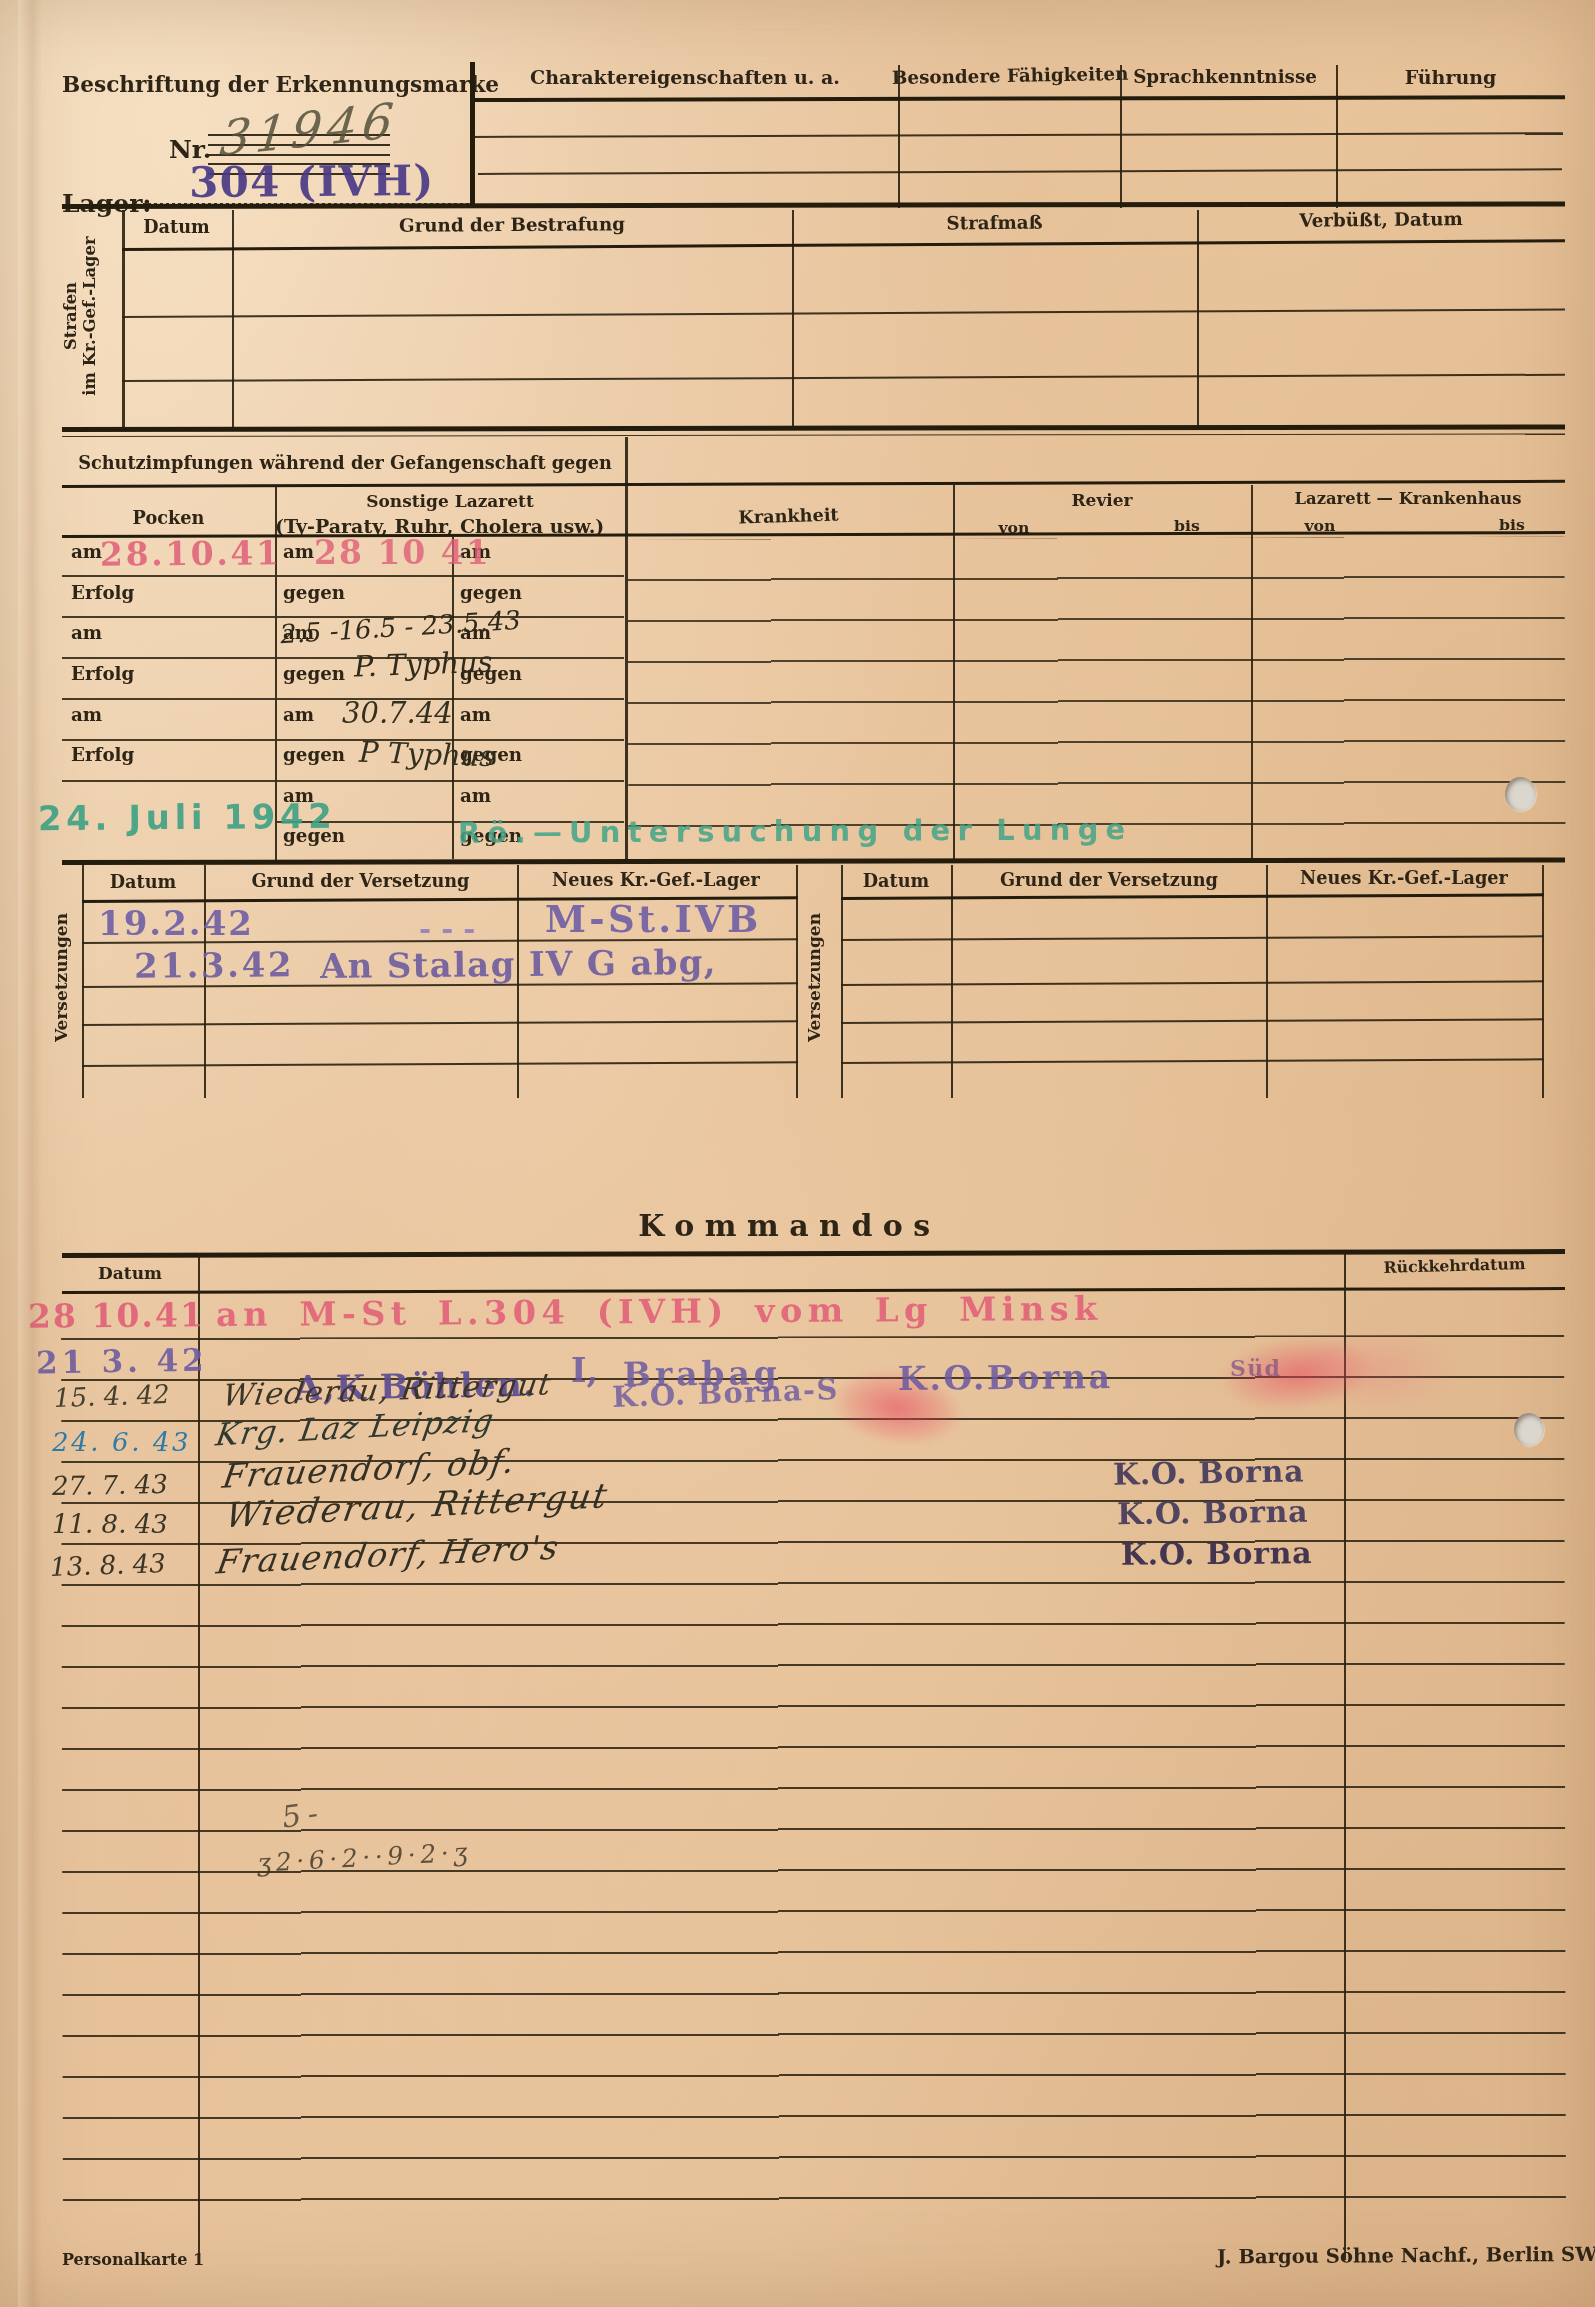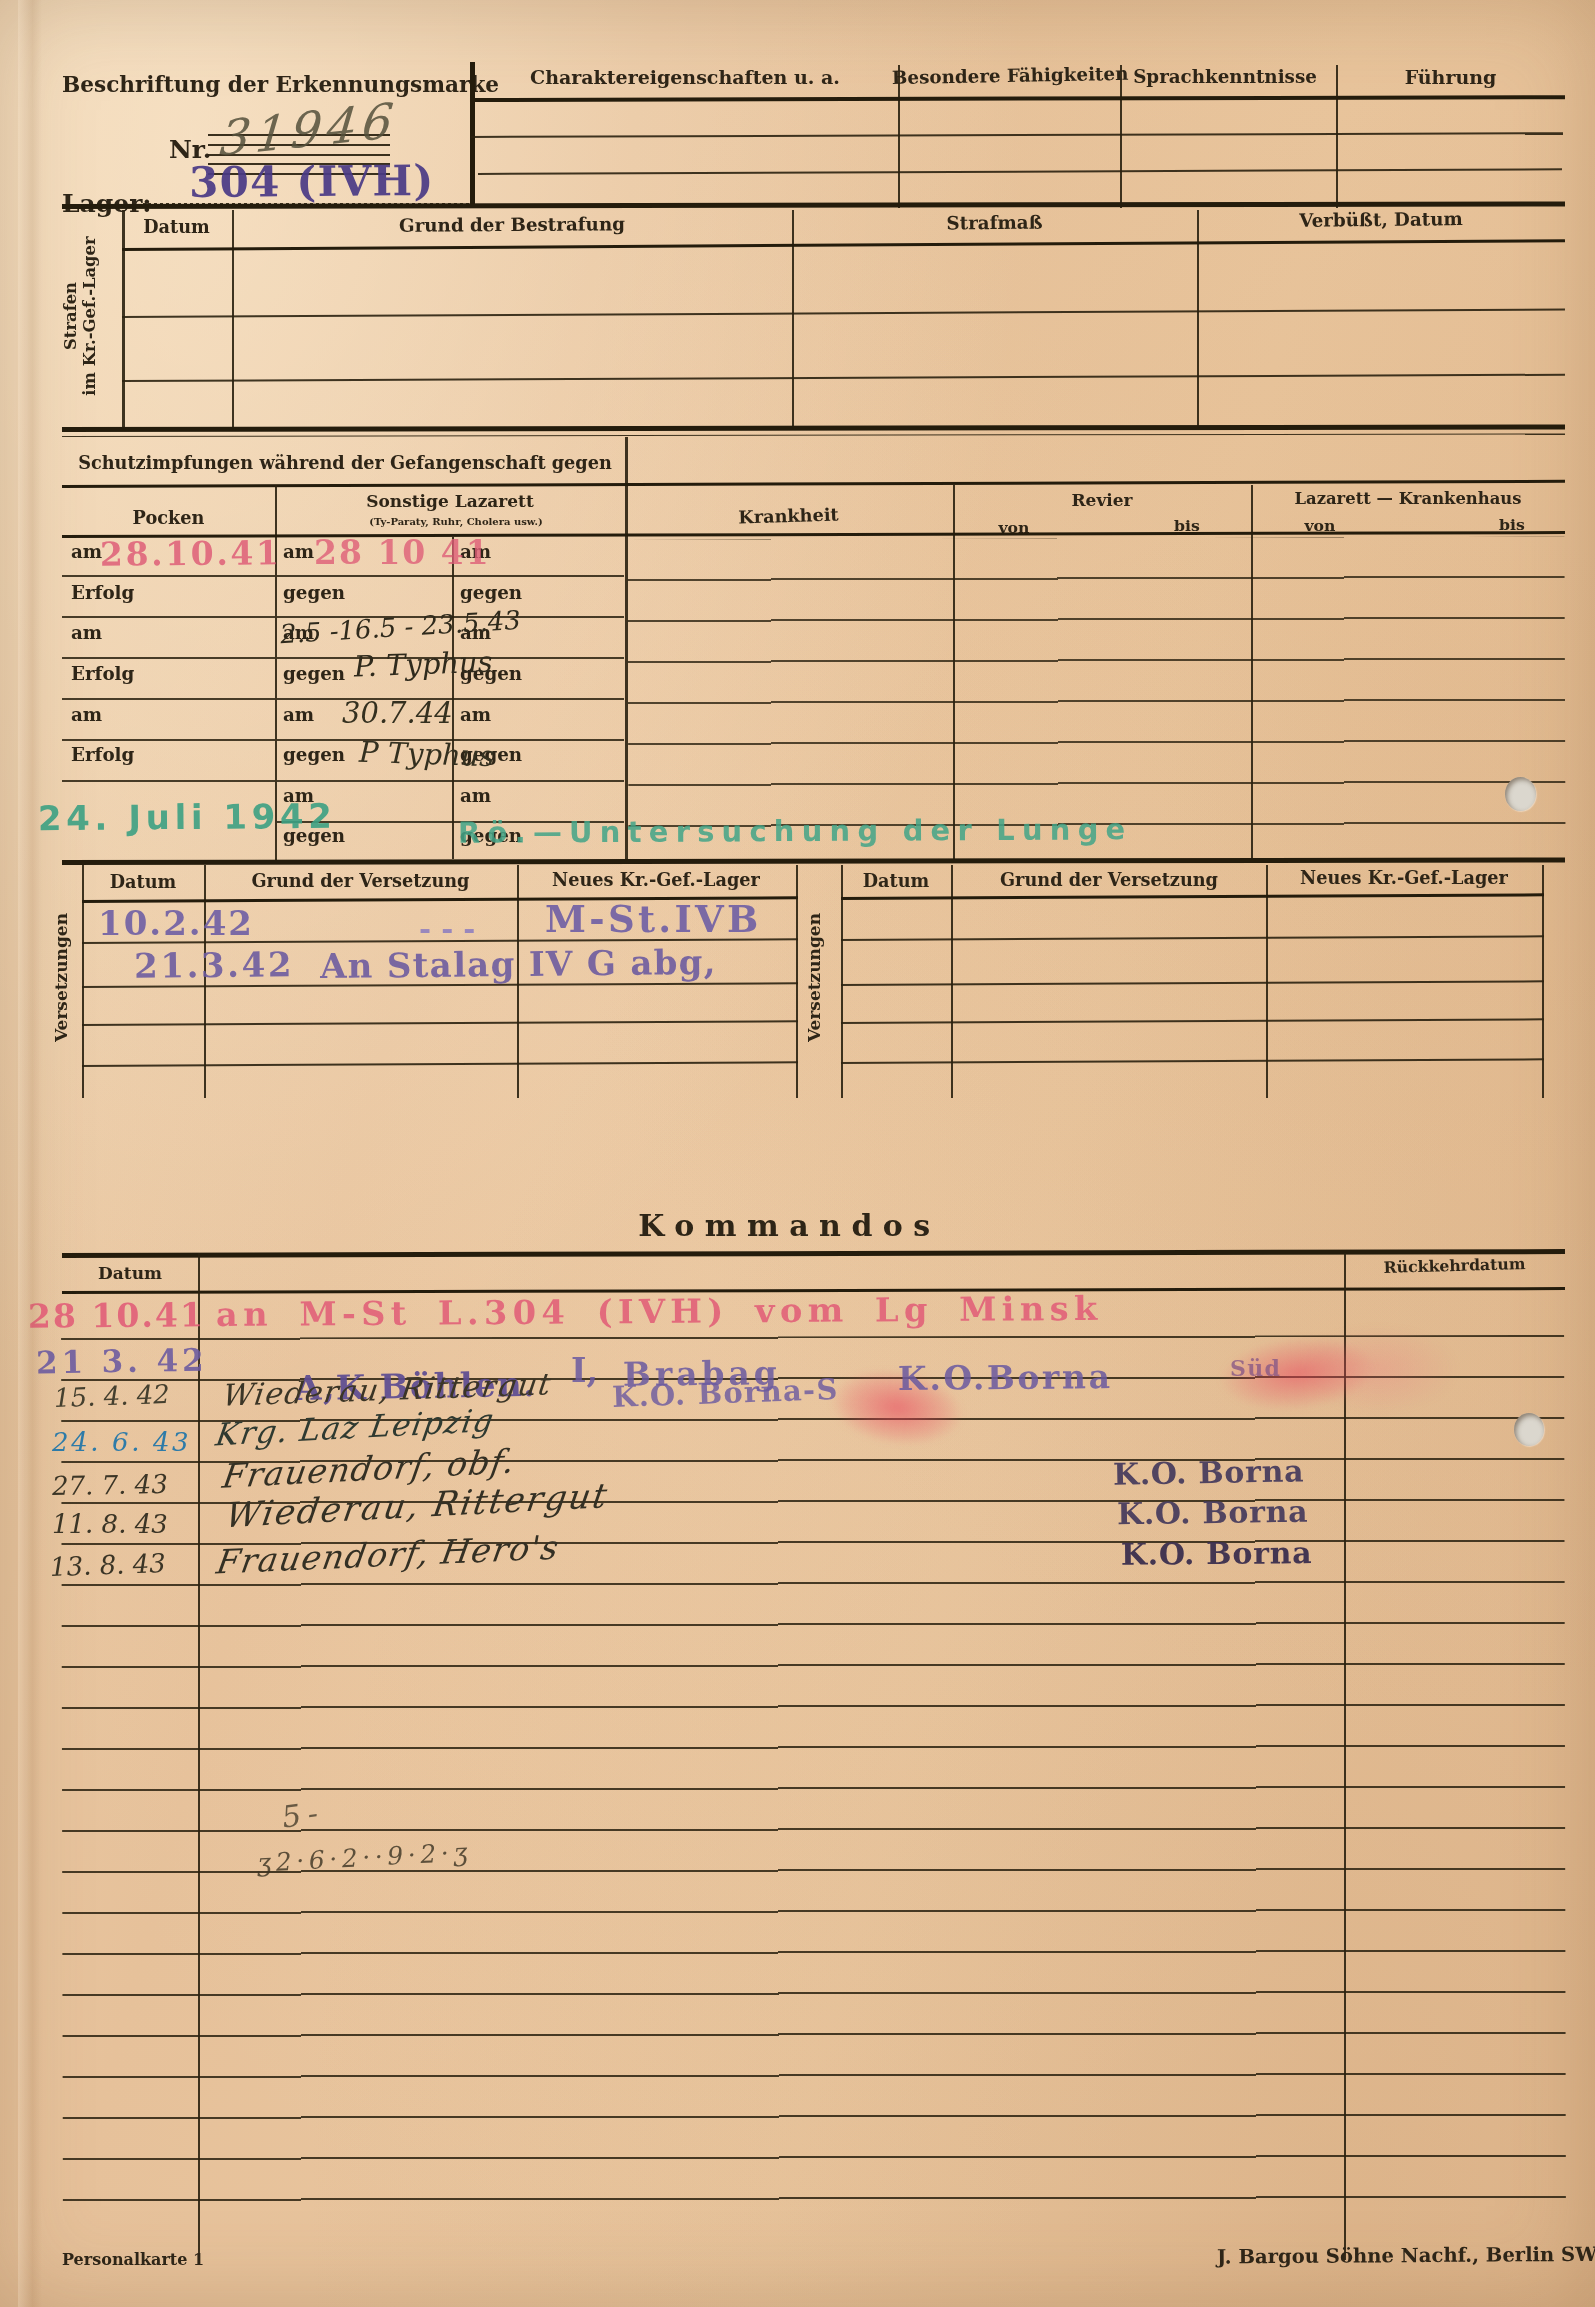--- a/index.html
+++ b/index.html
@@ -77,21 +77,21 @@
   <div class="vl" style="left:625px;top:437px;width:2.6px;height:422px;"></div>
   <div class="t c" style="left:65px;top:453px;width:560px;font-size:17.7px;">Schutzimpfungen während der Gefangenschaft gegen</div>
   <div class="hl heavy rot" style="left:62px;top:485px;width:1503px;height:2.6px;transform:rotate(-.2deg);"></div>
 
   <div class="vl" style="left:275px;top:485px;width:2px;height:375px;"></div>
   <div class="vl" style="left:953px;top:485px;width:2px;height:375px;"></div>
   <div class="vl" style="left:1251px;top:485px;width:2px;height:375px;"></div>
 
   <div class="t c" style="left:62px;top:508px;width:213px;font-size:17.7px;">Pocken</div>
   <div class="t c" style="left:275px;top:492px;width:350px;font-size:17px;">Sonstige Lazarett</div>
-  <div class="t c" style="left:275px;top:516px;width:310px;font-size:10px;margin-left:26px;">(Ty-Paraty, Ruhr, Cholera usw.)</div>
+  <div class="t c" style="left:275px;top:516px;width:310px;font-size:19px;">(Ty-Paraty, Ruhr, Cholera usw.)</div>
   <div class="t c" style="left:625px;top:506px;width:327px;font-size:17.7px;transform:rotate(-1.6deg);">Krankheit</div>
   <div class="t c" style="left:953px;top:491px;width:298px;font-size:17px;">Revier</div>
   <div class="t c" style="left:968px;top:519px;width:92px;font-size:15.7px;">von</div>
   <div class="t c" style="left:1141px;top:517px;width:92px;font-size:15.7px;">bis</div>
   <div class="t c" style="left:1251px;top:490px;width:314px;font-size:16.4px;">Lazarett — Krankenhaus</div>
   <div class="t c" style="left:1274px;top:517px;width:92px;font-size:15.7px;">von</div>
   <div class="t c" style="left:1466px;top:516px;width:92px;font-size:15.7px;">bis</div>
   <div class="hl heavy rot" style="left:62px;top:535px;width:1503px;height:3.3px;transform:rotate(-.15deg);"></div>
 
   <div class="vl" style="left:452px;top:537px;width:2px;height:322px;"></div>
@@ -158,21 +158,21 @@
   <div class="hl heavy rot" style="left:841px;top:897px;width:703px;height:3.3px;transform:rotate(-.3deg);"></div>
   <div class="hl rot" style="left:82px;top:942px;width:716px;height:2px;transform:rotate(-.3deg);"></div>
   <div class="hl rot" style="left:841px;top:939px;width:703px;height:2px;transform:rotate(-.3deg);"></div>
   <div class="hl rot" style="left:82px;top:986px;width:716px;height:2px;transform:rotate(-.3deg);"></div>
   <div class="hl rot" style="left:841px;top:984px;width:703px;height:2px;transform:rotate(-.3deg);"></div>
   <div class="hl rot" style="left:82px;top:1024px;width:716px;height:2px;transform:rotate(-.3deg);"></div>
   <div class="hl rot" style="left:841px;top:1022px;width:703px;height:2px;transform:rotate(-.3deg);"></div>
   <div class="hl rot" style="left:82px;top:1065px;width:716px;height:2px;transform:rotate(-.3deg);"></div>
   <div class="hl rot" style="left:841px;top:1062px;width:703px;height:2px;transform:rotate(-.3deg);"></div>
 
-  <div class="stamp" style="left:98px;top:906px;font-size:34px;color:#6f5fa5;letter-spacing:2px;opacity:.9;">10.2.42</div>
+  <div class="stamp" style="left:98px;top:906px;font-size:34px;color:#6f5fa5;letter-spacing:2px;opacity:.9;">19.2.42</div>
   <div class="stamp" style="left:419px;top:915px;font-size:29px;color:#8b7cc0;opacity:.85;">- - -</div>
   <div class="stamp" style="left:545px;top:901px;font-size:37px;color:#6f5fa5;letter-spacing:3.3px;opacity:.9;">M-St.IVB</div>
   <div class="stamp" style="left:134px;top:948px;font-size:34px;color:#6b5aa0;letter-spacing:2.6px;opacity:.88;transform:rotate(-.6deg);">21.3.42</div>
   <div class="stamp" style="left:320px;top:947px;font-size:34px;color:#6b5aa0;letter-spacing:1.3px;opacity:.88;transform:rotate(-.6deg);">An Stalag IV G abg,</div>
 
   <div class="t c" style="left:619px;top:1209px;width:341px;font-size:30px;letter-spacing:10.5px;">Kommandos</div>
   <div class="hl heavy rot" style="left:62px;top:1253px;width:1503px;height:4.6px;transform:rotate(-.15deg);"></div>
   <div class="t c" style="left:62px;top:1264px;width:136px;font-size:17px;">Datum</div>
   <div class="t c" style="left:1344px;top:1257px;width:221px;font-size:15.7px;transform:rotate(-1.6deg);">Rückkehrdatum</div>
   <div class="hl heavy rot" style="left:62px;top:1291px;width:1503px;height:3.3px;transform:rotate(-.15deg);"></div>

